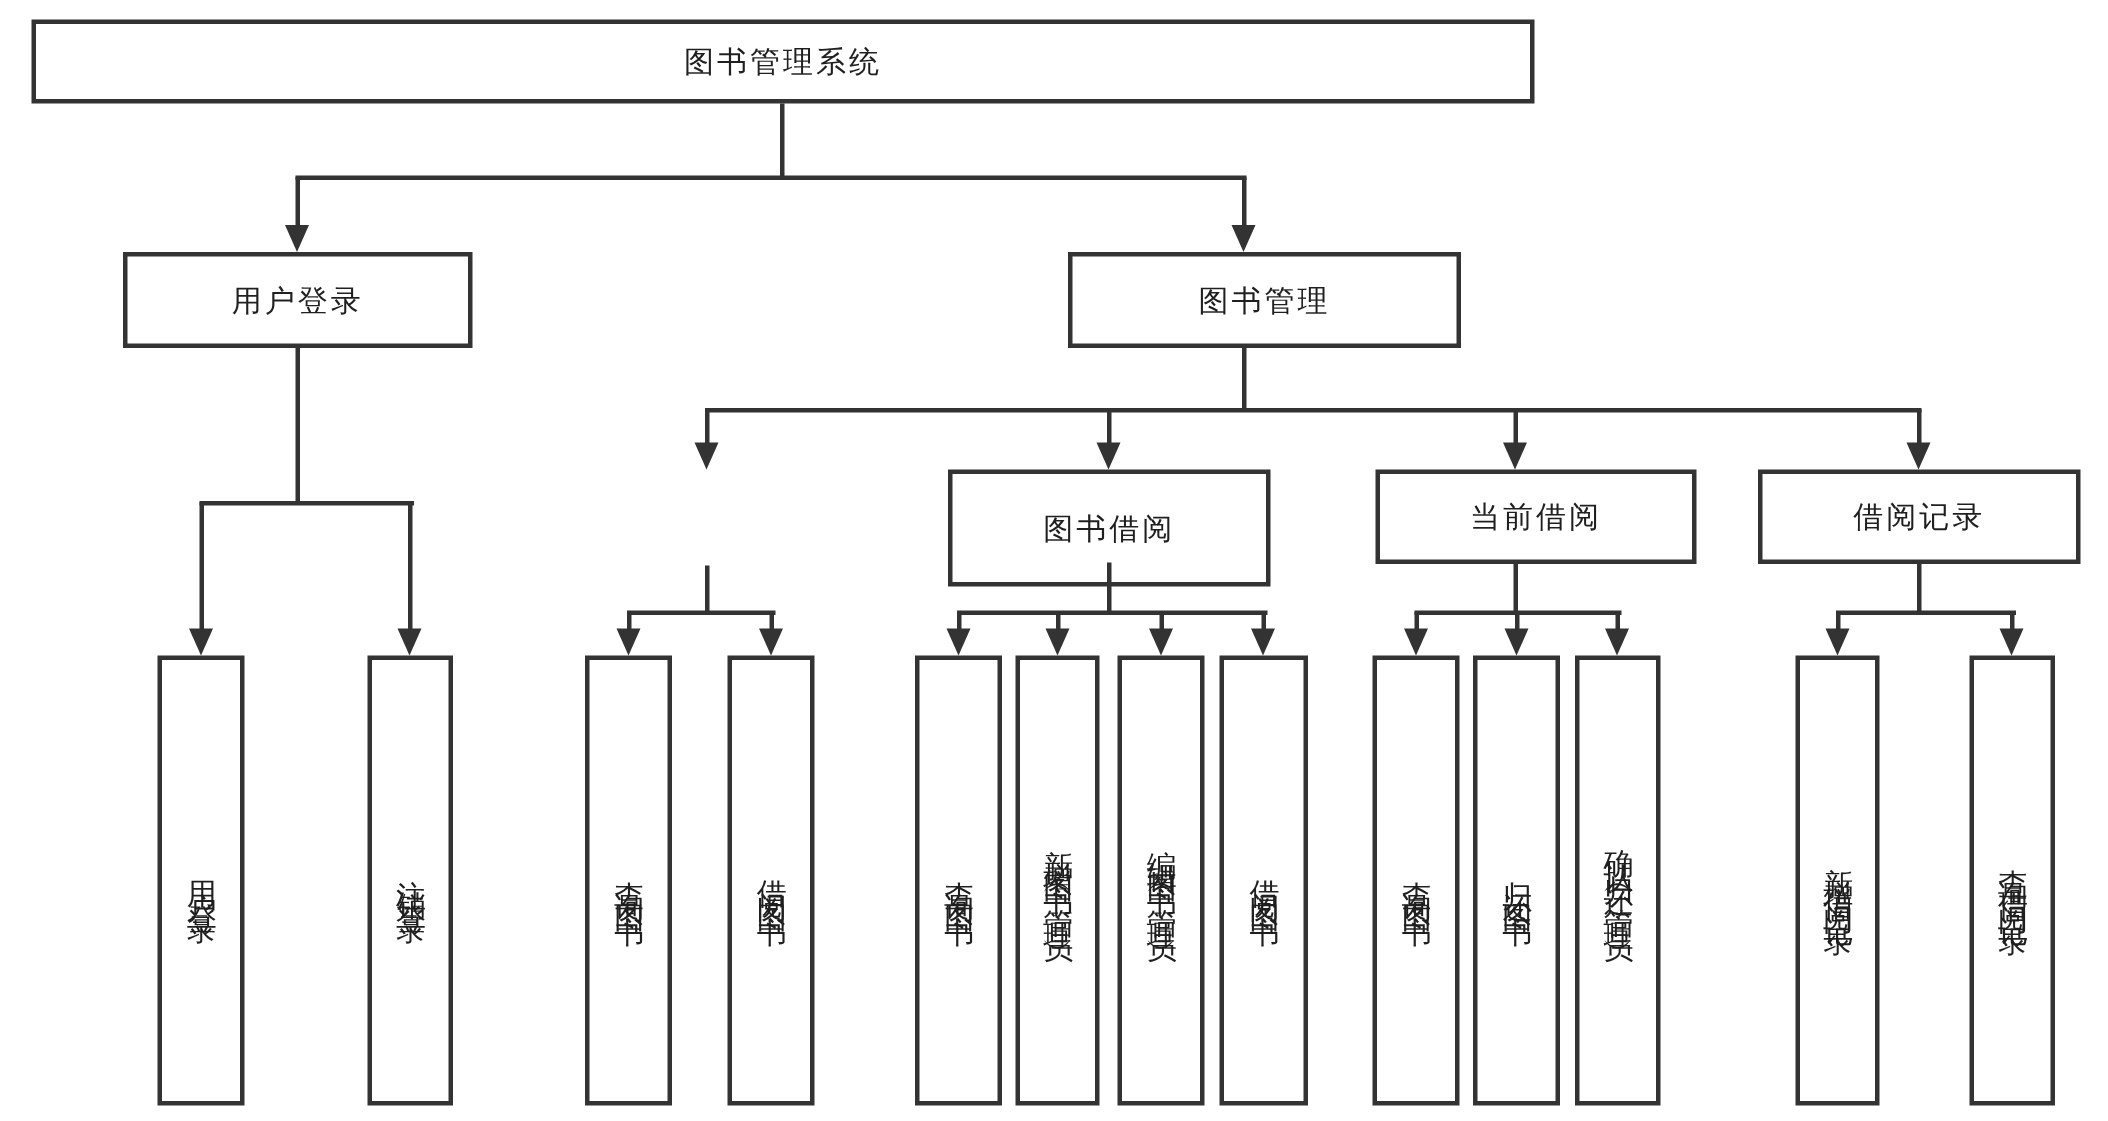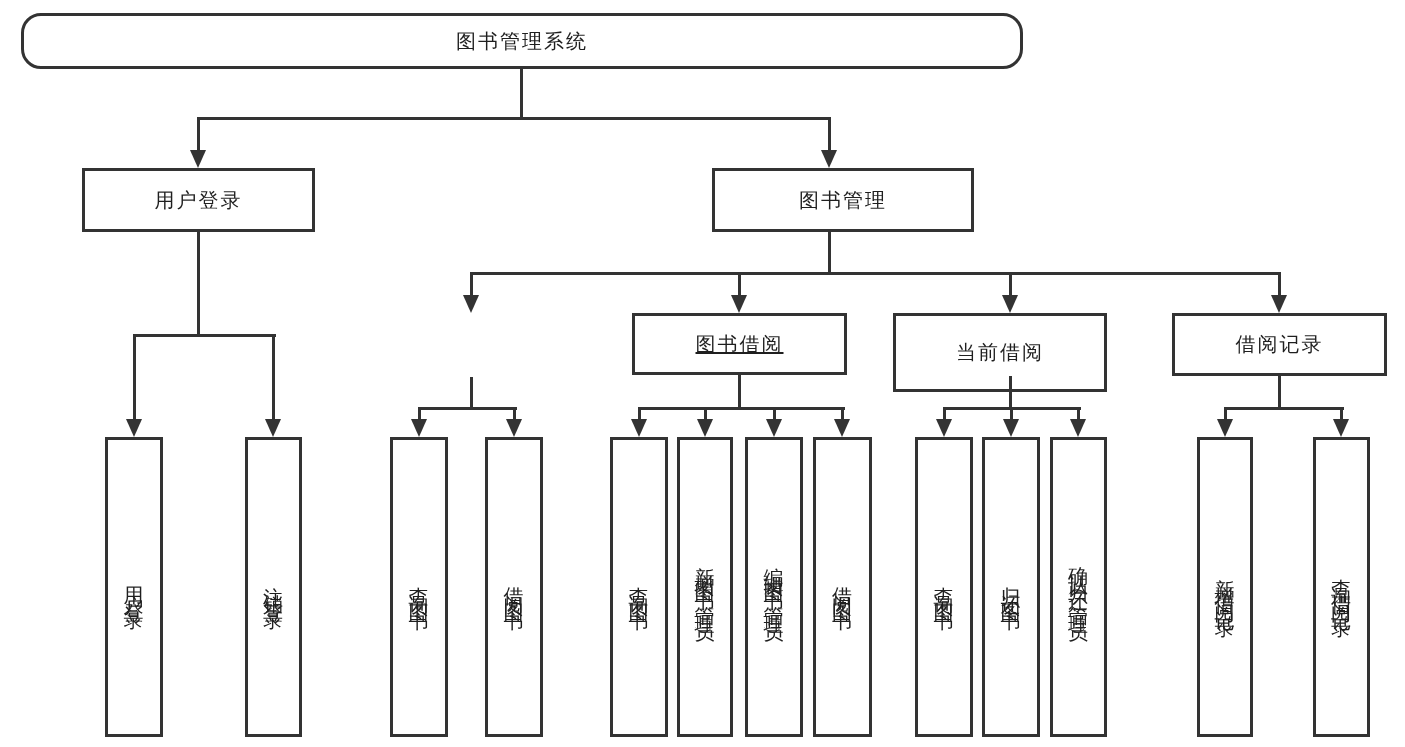--- a/index.html
+++ b/index.html
@@ -30,38 +30,38 @@
   .watermark{
     position:absolute;left:1188px;top:714px;font-size:20px;color:#a2a6ab;
     white-space:nowrap;z-index:5;
   }
 </style>
 </head>
 <body>
 
 <div class="canvas">
 
-  <div class="hbox" style="left:21px;top:13px;width:1002px;height:56px;border-radius:20px;">
+  <div class="hbox" style="left:21px;top:13px;width:1002px;height:56px;">
     <span class="hlabel">图书管理系统</span>
   </div>
 
   <div class="hbox" style="left:82px;top:168px;width:233px;height:64px;">
     <span class="hlabel">用户登录</span>
   </div>
 
   <div class="hbox" style="left:712px;top:168px;width:262px;height:64px;">
     <span class="hlabel">图书管理</span>
   </div>
 
 
-  <div class="hbox" style="left:632px;top:313px;width:215px;height:62px;text-decoration:underline;">
+  <div class="hbox" style="left:632px;top:313px;width:215px;height:78px;">
     <span class="hlabel">图书借阅</span>
   </div>
 
-  <div class="hbox" style="left:893px;top:313px;width:214px;height:79px;justify-content:center;">
+  <div class="hbox" style="left:917px;top:313px;width:214px;height:63px;justify-content:center;">
     <span class="hlabel">当前借阅</span>
   </div>
 
   <div class="hbox" style="left:1172px;top:313px;width:215px;height:63px;">
     <span class="hlabel">借阅记录</span>
   </div>
 
   <div class="vbox" style="left:105px;width:58px;">
     <span class="vlabel">用户登录</span>
   </div>

